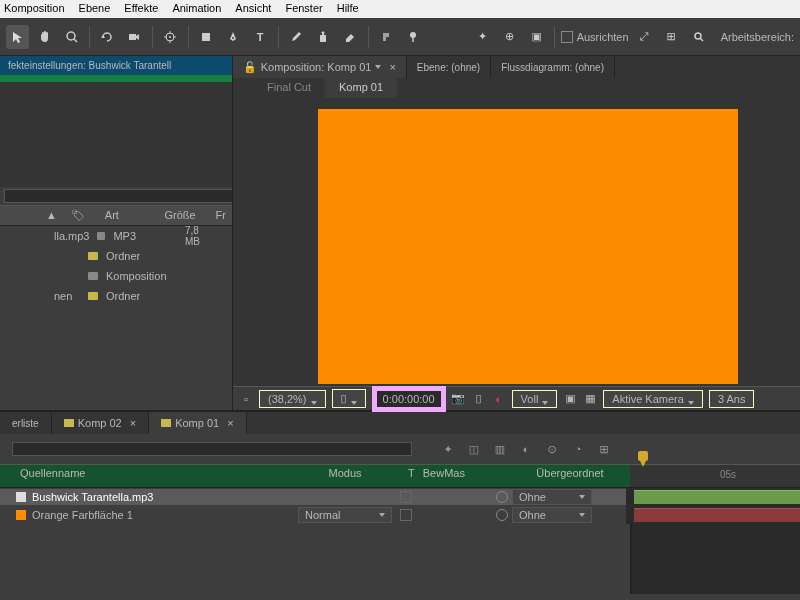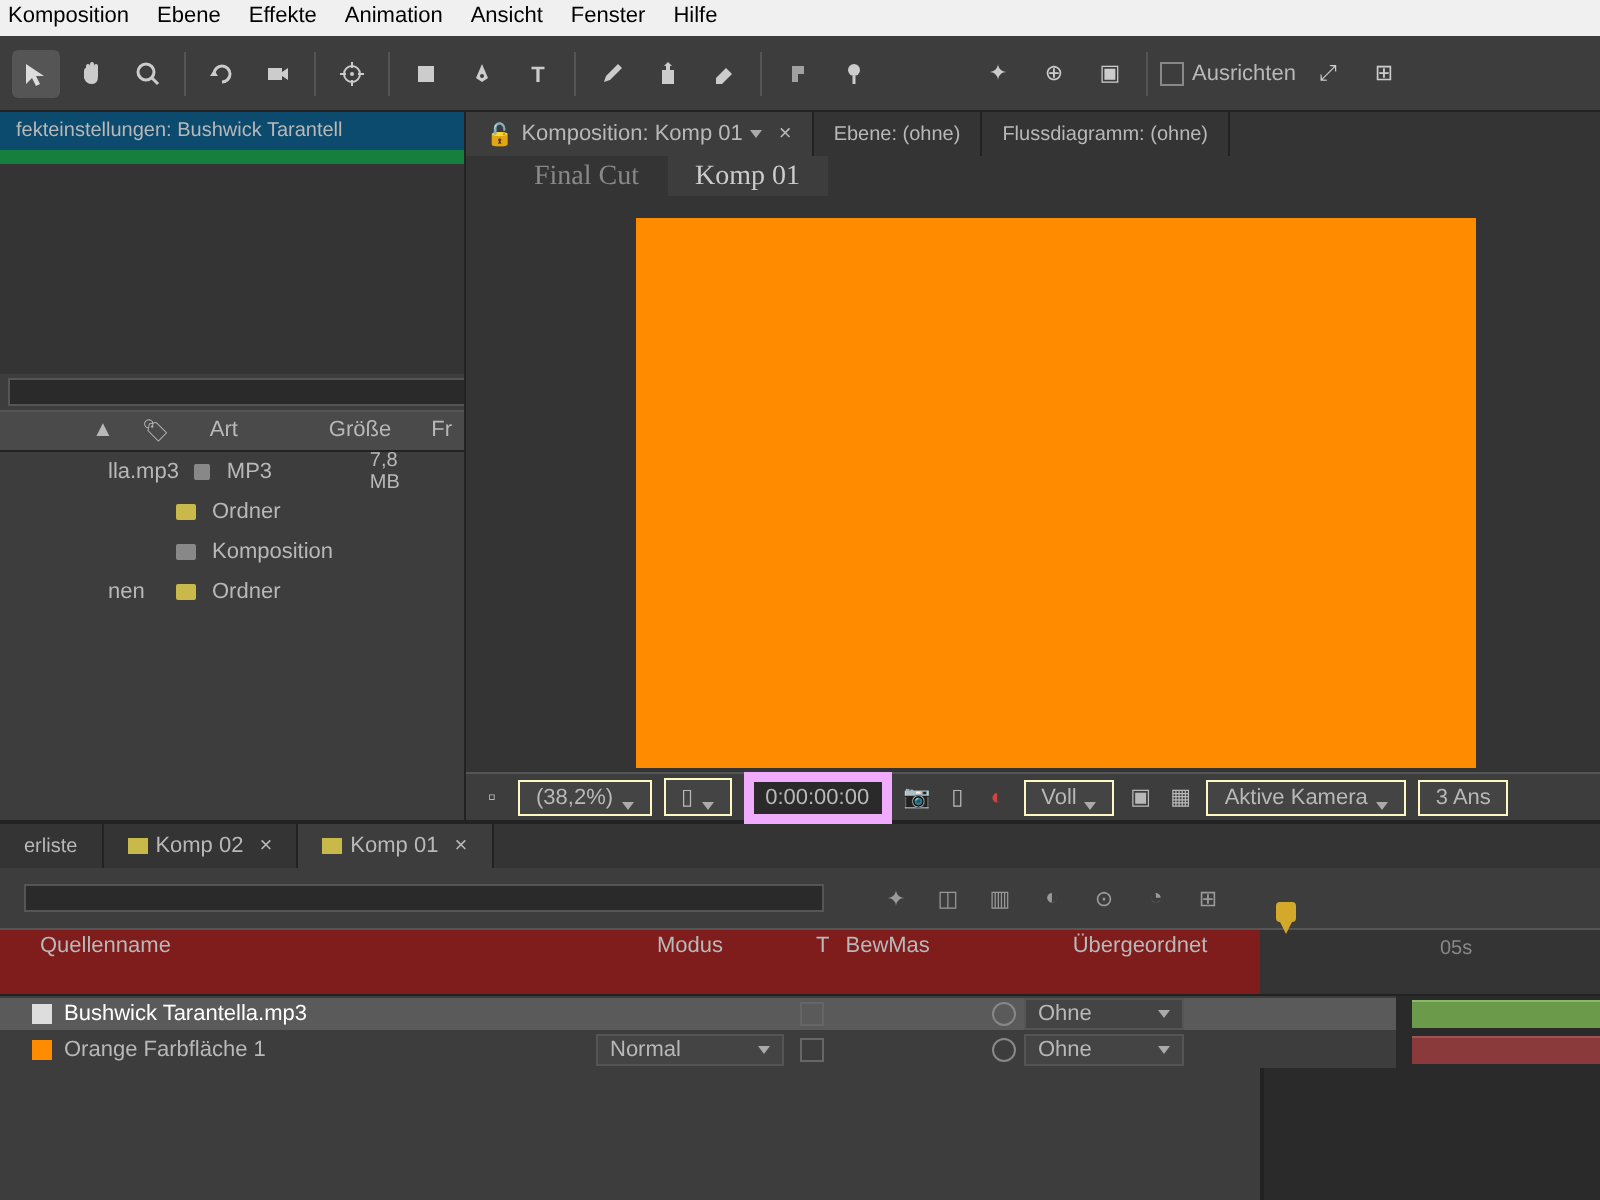--- a/index.html
+++ b/index.html
@@ -29,21 +29,21 @@
 .folder-icon { width: 10px; height: 8px; background: #c9b84a; border-radius: 1px; }
 .folder-icon.gray { background: #888; }
 .size-col { margin-left: auto; font-size: 10px; }
 
 
 .viewer-panel { flex: 1; background: #3d3d3d; border-left: 1px solid #222; display: flex; flex-direction: column; }
 .viewer-tabs { display: flex; height: 22px; background: #343434; }
 .viewer-tab { padding: 4px 10px; font-size: 10px; border-right: 1px solid #222; display: flex; align-items: center; gap: 4px; }
 .viewer-tab.active { background: #3d3d3d; }
 .subtabs { display: flex; height: 20px; background: #343434; padding-left: 20px; }
-.subtab { padding: 3px 14px; font-size: 14px; color: #888; font-family: Liberation Serif, serif; }
+.subtab { padding: 3px 14px; font-size: 11px; color: #888; }
 .subtab.active { background: #3d3d3d; color: #ccc; }
 .canvas-area { flex: 1; background: #343434; display: flex; align-items: center; justify-content: center; padding: 8px 8px 0 30px; }
 .canvas { background: #ff8c00; width: 420px; height: 275px; }
 .viewer-controls { height: 24px; background: #3d3d3d; border-top: 1px solid #555; display: flex; align-items: center; padding: 0 6px; gap: 6px; font-size: 10px; }
 .ctrl-box { background: #2a2a2a; padding: 2px 6px; border: 5px solid #f0abfc; }
 .ctrl-dd { background: #444; padding: 2px 8px; border: 1px solid #fef9c3; display: flex; align-items: flex-end; gap: 4px; }
 .dd-arrow { width: 0; height: 0; border-left: 3px solid transparent; border-right: 3px solid transparent; border-top: 4px solid #aaa; }
 .ctrl-icon { width: 14px; height: 14px; display: flex; align-items: center; justify-content: center; }
 
 
@@ -56,29 +56,29 @@
 .tl-toolbar { height: 30px; display: flex; align-items: center; }
 .tl-left-head { width: 630px; display: flex; align-items: center; padding: 0 8px; gap: 2px; }
 .tl-right-head { flex: 1; background: #3d3d3d; display: flex; align-items: center; padding: 0 8px; position: relative; }
 .tl-icons { display: flex; gap: 10px; margin-left: auto; margin-right: 10px; }
 .tl-icon { width: 16px; height: 16px; display: flex; align-items: center; justify-content: center; color: #999; }
 .playhead { position: absolute; left: 6px; top: 2px; width: 14px; height: 18px; }
 .playhead::before { content: ''; position: absolute; top: 0; left: 2px; width: 10px; height: 10px; background: #d4a82a; border-radius: 2px; }
 .playhead::after { content: ''; position: absolute; top: 10px; left: 4px; width: 0; height: 0; border-left: 3px solid transparent; border-right: 3px solid transparent; border-top: 6px solid #d4a82a; }
 .tick { position: absolute; left: 90px; top: 20px; font-size: 10px; color: #888; }
 
-.tl-columns { display: flex; height: 34px; background: #7f1d1d; border-top: 1px solid #555; border-bottom: 1px solid #222; font-size: 10px; }
+.tl-columns { display: flex; height: 24px; background: #14532d; border-top: 1px solid #555; border-bottom: 1px solid #222; font-size: 10px; }
 .tl-col1 { width: 290px; padding: 2px 20px; }
 .tl-col2 { width: 110px; padding: 2px 8px; text-align: center; }
 .tl-col3 { width: 110px; padding: 2px 8px; display:flex; gap:8px; }
 .tl-col4 { width: 120px; padding: 2px 8px; text-align: center; }
 .tl-track-area { flex: 1; background: #343434; }
 
 .tl-row { display: flex; height: 18px; align-items: center; }
-.tl-row-left { width: 698px; display: flex; align-items: center; }
+.tl-row-left { width: 626px; display: flex; align-items: center; }
 .layer-name { width: 290px; display: flex; align-items: center; gap: 6px; padding-left: 16px; }
 .layer-icon { width: 10px; height: 10px; }
 .layer-icon.audio { background: #ddd; position: relative; }
 .layer-icon.solid { background: #ff8c00; }
 .mode-dd { width: 94px; background: #444; border: 1px solid #555; padding: 1px 6px; font-size: 10px; display: flex; align-items: center; justify-content: space-between; margin-left:8px; }
 .empty-mode { width: 102px; }
 .switches { width: 104px; display: flex; align-items: center; gap: 6px; padding-left: 8px; }
 .sw-box { width: 12px; height: 12px; border: 1px solid #666; }
 .spiral { width: 12px; height: 12px; border: 1px solid #888; border-radius: 50%; }
 .parent-dd { width: 80px; background: #444; border: 1px solid #555; padding: 1px 6px; font-size: 10px; display: flex; align-items: center; justify-content: space-between; margin-left:4px; }
@@ -196,20 +196,29 @@
     </div>
   <div style="width:40px"></div>
   <div class="tool">✦</div>
   <div class="tool">⊕</div>
   <div class="tool">▣</div>
   <div class="divider"></div>
   <span class="checkbox"></span>
   <span>Ausrichten</span>
   <div class="tool">⤢</div>
   <div class="tool">⊞</div>
+  <div class="toolbar-right">
+    <div class="tool">
+        <svg width="14" height="14" viewBox="0 0 14 14">
+          <circle cx="6" cy="6" r="3" stroke="#ccc" fill="none" stroke-width="1.5"></circle>
+          <line x1="8" y1="8" x2="11" y2="11" stroke="#ccc" stroke-width="1.5"></line>
+        </svg>
+      </div>
+    <span>Arbeitsbereich:</span>
+  </div>
 </div>
 
 <div class="main">
   <div class="left-panel">
     <div class="panel-tab">fekteinstellungen: Bushwick Tarantell</div>
     <div class="panel-empty"></div>
     <div class="searchbar"></div>
     <div class="project-header">
       <span>▲</span>
       <span style="margin-left:-6px">🏷</span>

